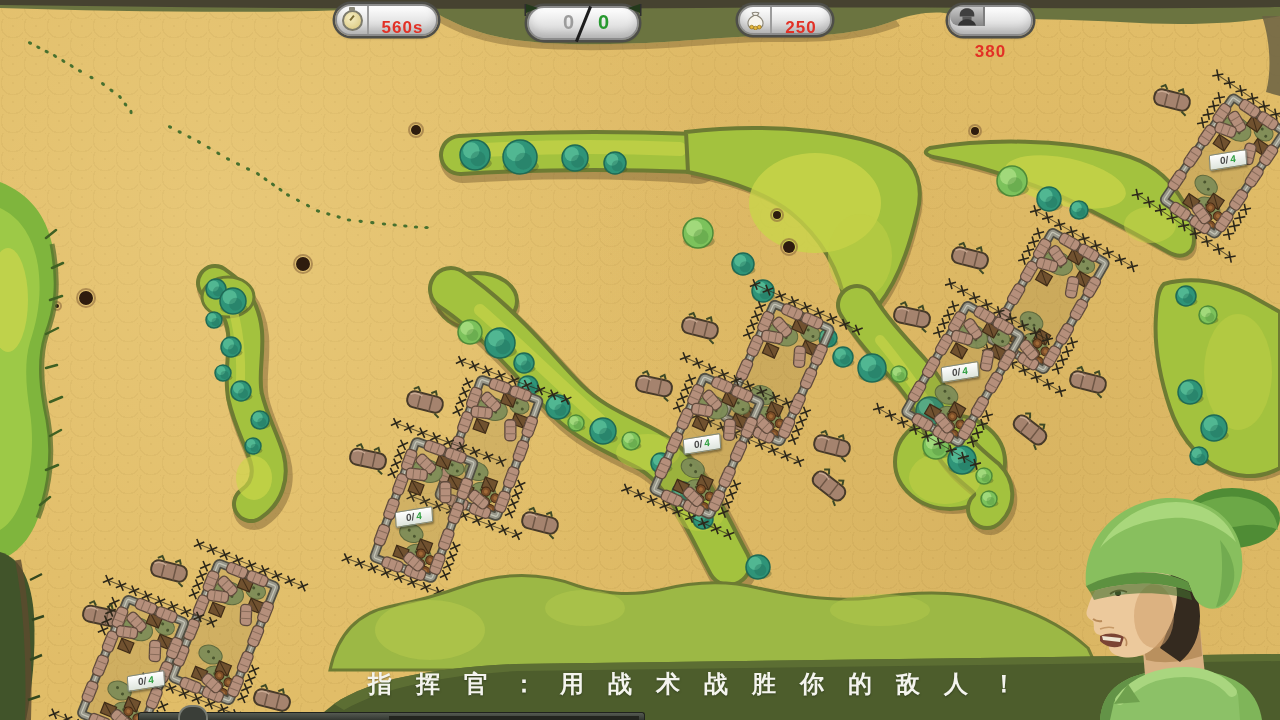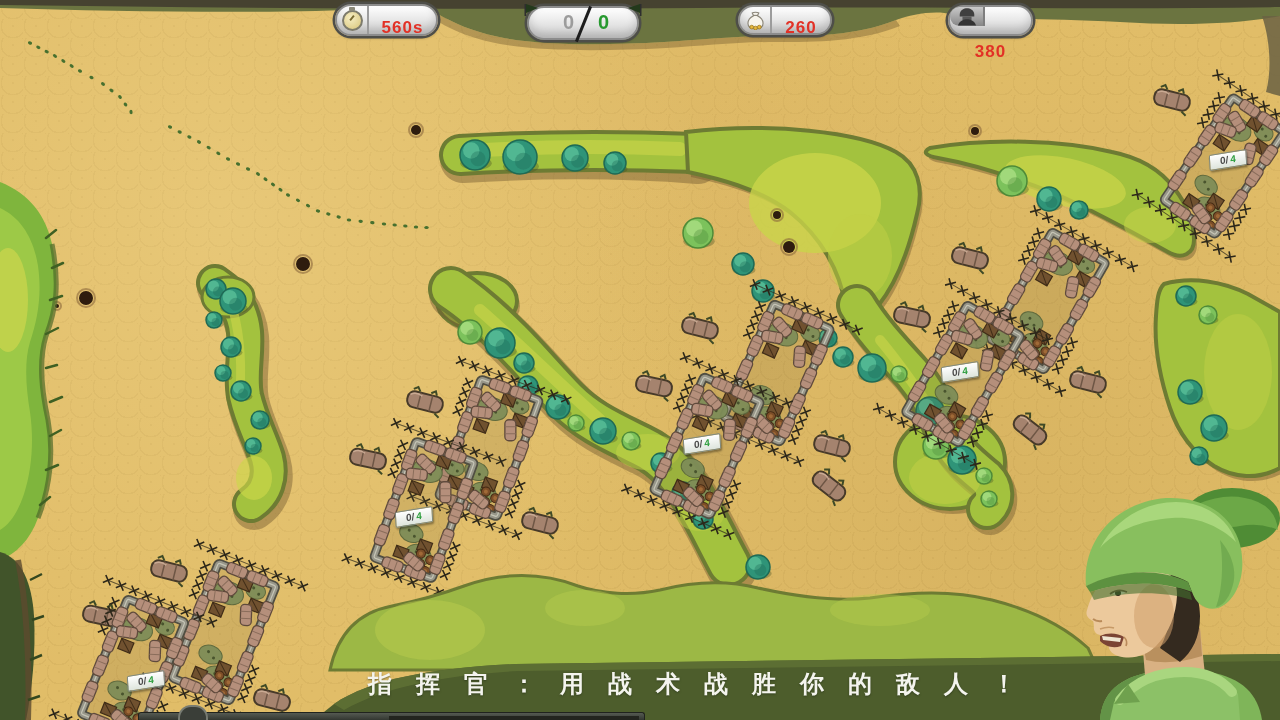--- a/index.html
+++ b/index.html
@@ -1808,21 +1808,21 @@
   <div class="pill pill-money">
     <div class="icon-cell">
       <svg width="17" height="19" viewBox="0 0 18 20">
         <path d="M7,5 C3,7 1,10 1,13 C1,17 4,19 9,19 C14,19 17,17 17,13 C17,10 15,7 11,5 L12.5,2 C11,1 7,1 5.5,2 Z" fill="#f7f4ec" stroke="#8a8578" stroke-width="1.2"></path>
         <path d="M6.2,4.6 L11.8,4.6" stroke="#8a8578" stroke-width="1.2"></path>
         <circle cx="5" cy="17" r="2" fill="#e5b73e" stroke="#9a771f" stroke-width=".8"></circle>
         <circle cx="9" cy="18" r="2" fill="#e5b73e" stroke="#9a771f" stroke-width=".8"></circle>
         <circle cx="13" cy="17" r="2" fill="#e5b73e" stroke="#9a771f" stroke-width=".8"></circle>
       </svg>
     </div>
-    <div class="value">260</div>
+    <div class="value">250</div>
   </div>
 
   <div class="pill pill-troops">
     <div class="gray-cell">
       <svg width="20" height="19" viewBox="0 0 22 20">
         <path d="M3,8 C3,3 8,1 11,1 C14,1 19,3 19,8 L19,10 L3,10 Z" fill="#3f3f3f"></path>
         <path d="M6,10 h10 v3 c0,3 -10,3 -10,0 Z" fill="#585858"></path>
         <path d="M1,20 C3,14 8,13 11,13 C14,13 19,14 21,20 Z" fill="#333333"></path>
       </svg>
     </div>

